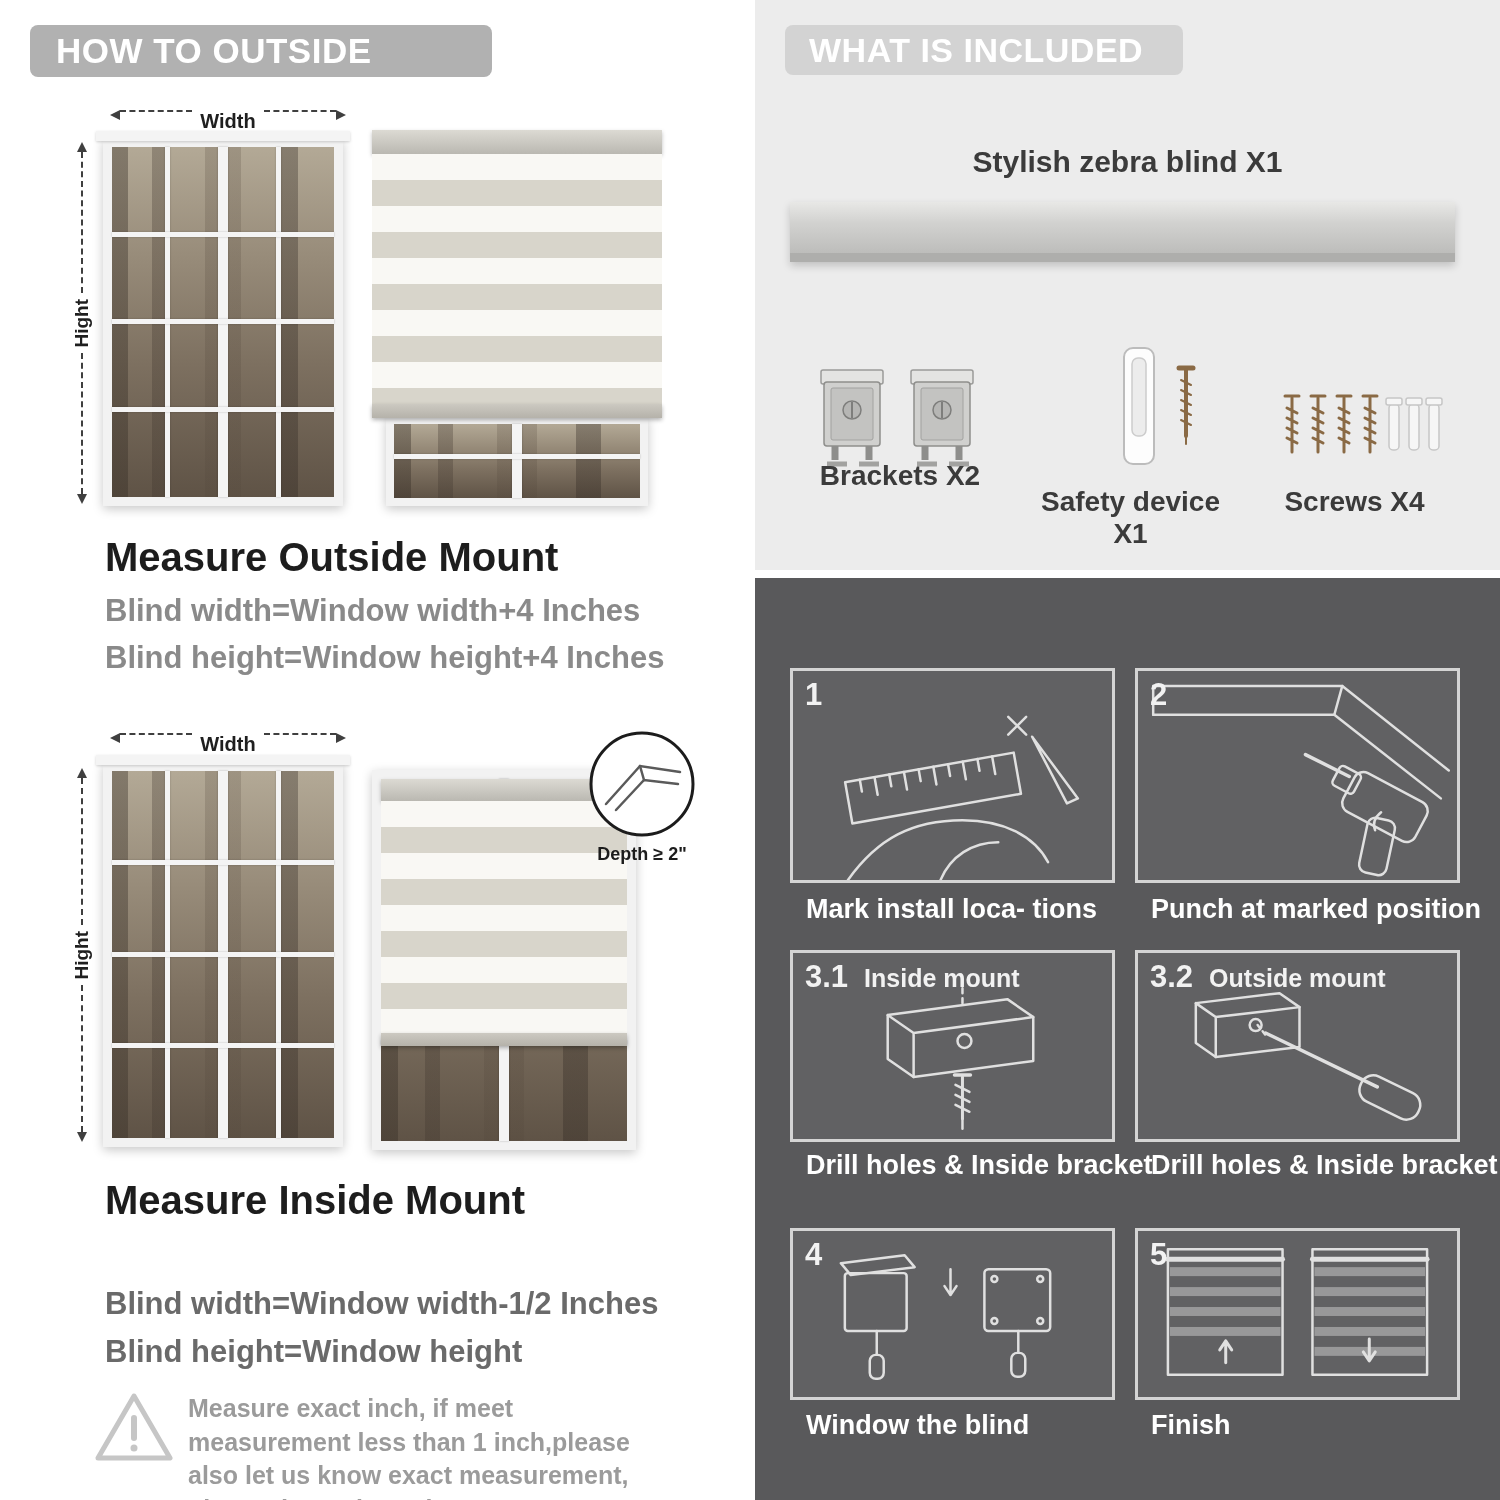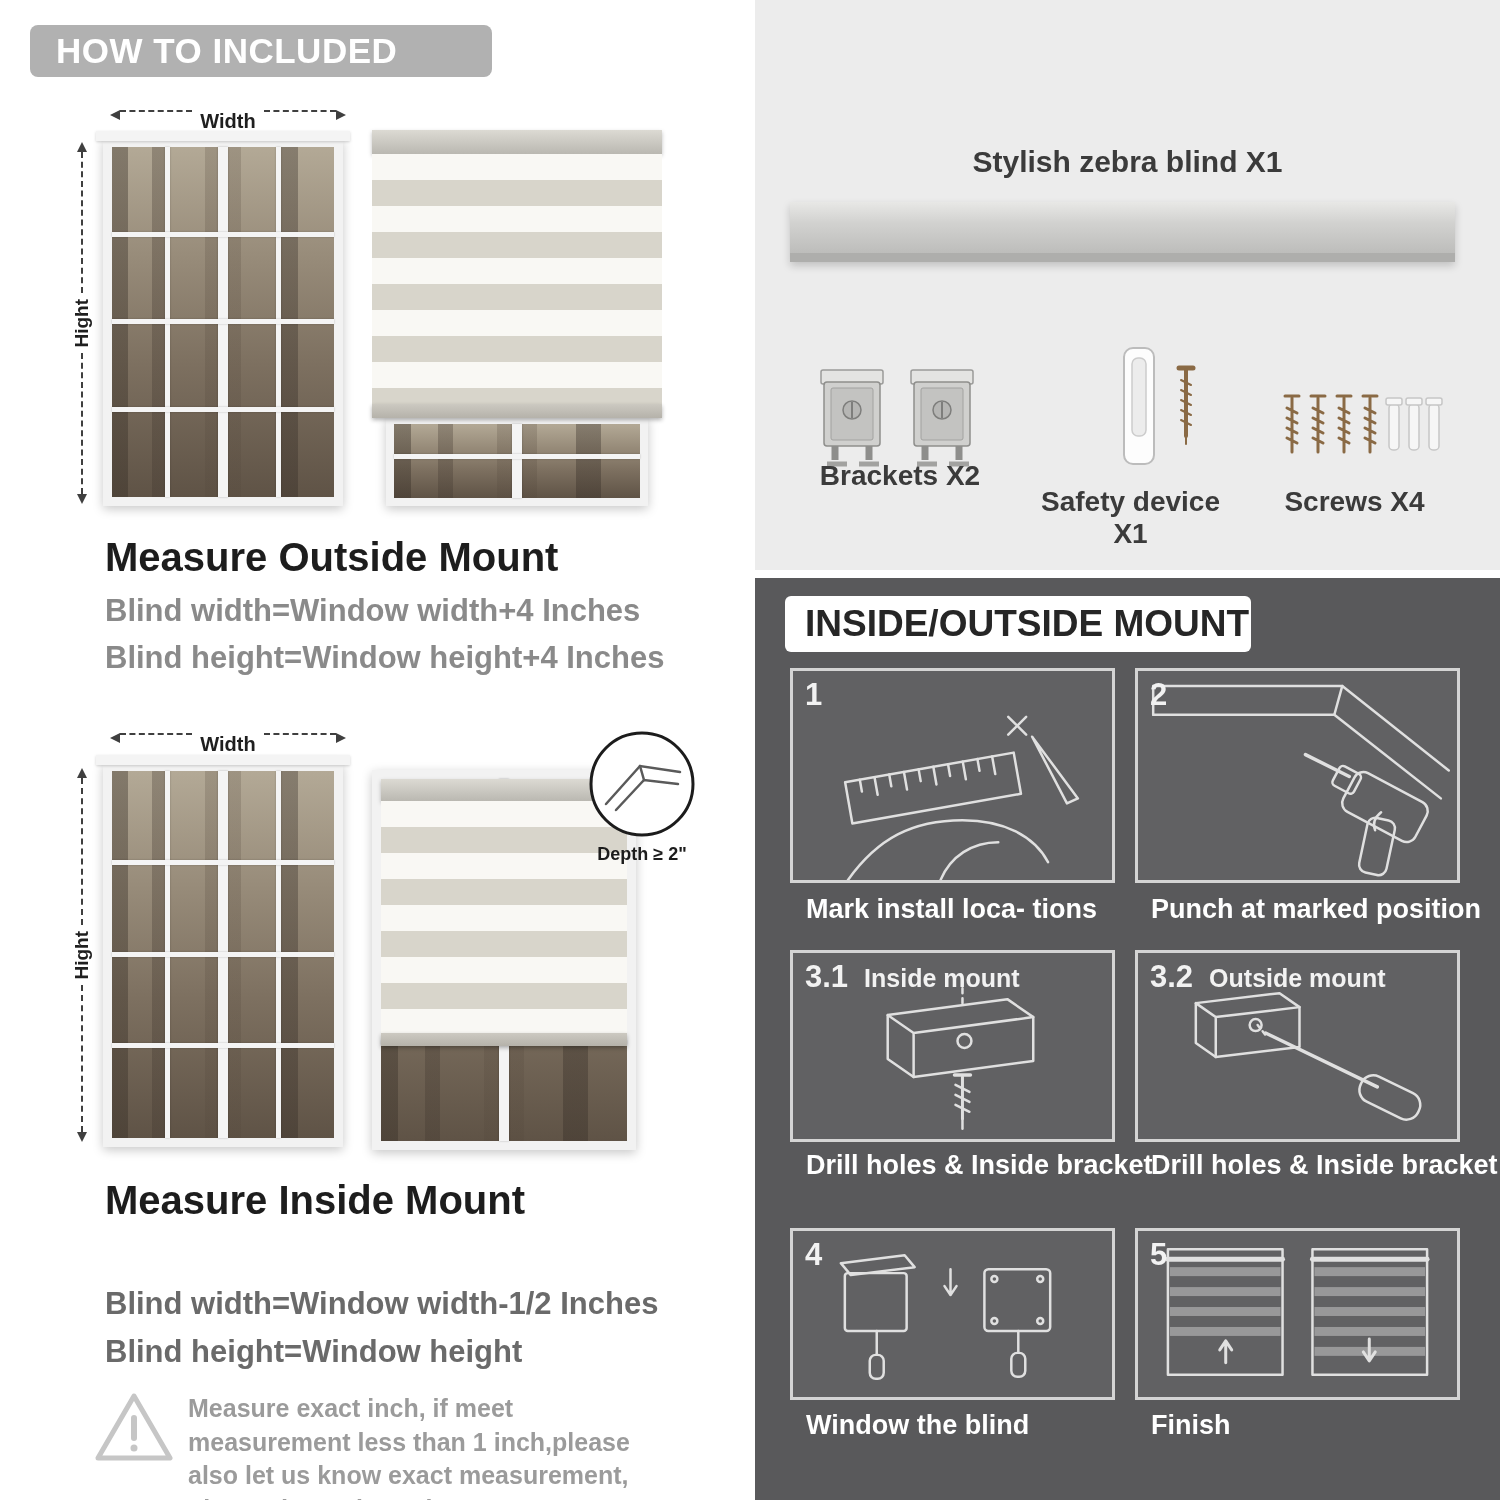--- a/index.html
+++ b/index.html
@@ -79,21 +79,21 @@
   .pnum .n { font-weight:bold; font-size:31px; color:#f2f2f2; }
   .ptag { font-size:25px; color:#f2f2f2; font-weight:bold;text-align:right; }
   .caption { position:absolute; font-weight:bold; font-size:27px; color:#ffffff; white-space:nowrap;margin-left:14px; }
 </style>
 </head>
 <body>
 
 <div class="page">
 
   <div class="pill pill-dark" style="left:30px;top:25px;width:462px;height:52px">
-    <span>HOW TO INCLUDED</span>
+    <span>HOW TO OUTSIDE</span>
   </div>
 
   <div class="dim-h" style="left:110px;top:110px;width:236px;height:20px">
     <span class="tri tri-l"></span>
     <span class="dash"></span>
     <span class="dim-label">Width</span>
     <span class="dash"></span>
     <span class="tri tri-r"></span>
   </div>
 
@@ -189,20 +189,23 @@
 
   <svg class="abs" style="left:92px;top:1388px" width="84" height="78" viewBox="0 0 84 78">
     <path d="M42 8 L78 70 L6 70 Z" fill="none" stroke="#c6c6c6" stroke-width="5" stroke-linejoin="round"></path>
     <path d="M42 30 v20" stroke="#c6c6c6" stroke-width="6" stroke-linecap="round"></path>
     <circle cx="42" cy="60" r="3.5" fill="#c6c6c6"></circle>
   </svg>
   <div class="warn-text" style="left:188px;top:1392px;width:480px">Measure exact inch, if meet measurement less than 1 inch,please also let us know exact measurement, please do not leave it</div>
 
   <div class="included" style="left:755px;top:0;width:745px;height:570px">
 
+    <div class="pill pill-light" style="left:30px;top:25px;width:398px;height:50px">
+      <span>WHAT IS INCLUDED</span>
+    </div>
 
     <div class="blind-title" style="left:0;right:0;top:145px">Stylish zebra blind X1</div>
 
     <div class="headrail-big" style="left:35px;top:202px;width:665px;height:60px"></div>
 
     <svg class="abs" style="left:60px;top:366px" width="165" height="114" viewBox="0 0 165 114">
       <defs>
         <g id="brk">
           <rect x="6" y="4" width="62" height="14" rx="2" fill="#e4e4e2" stroke="#9b9b99" stroke-width="1.5"></rect>
           <rect x="9" y="16" width="56" height="64" rx="3" fill="#d0d0ce" stroke="#8e8e8c" stroke-width="1.5"></rect>
@@ -244,23 +247,20 @@
           <rect x="133" y="16" width="16" height="7" rx="2"></rect>
         <rect x="156" y="22" width="10" height="46" rx="4"></rect>
           <rect x="153" y="16" width="16" height="7" rx="2"></rect>
       </g>
     </svg>
     <div class="item-label" style="left:512px;top:486px;width:175px">Screws X4</div>
   </div>
 
   <div class="mount" style="left:755px;top:578px;width:745px;height:922px">
 
-    <div class="whitebar" style="left:30px;top:18px;width:466px;height:56px">
-      <span>INSIDE/OUTSIDE MOUNT</span>
-    </div>
 
     <div class="panel" style="left:35px;top:90px;width:325px;height:215px">
       <div class="pnum">
           <span class="n">1</span>
         </div>
       <svg class="art" viewBox="0 0 320 210">
         <g stroke="#e0e0e0" stroke-width="2.5" fill="none" stroke-linecap="round" stroke-linejoin="round">
           <path d="M55 210 C85 168 120 150 170 150 C212 150 242 166 256 192"></path>
           <path d="M148 210 C158 186 180 172 206 172"></path>
           <g transform="rotate(-10 150 120)">

